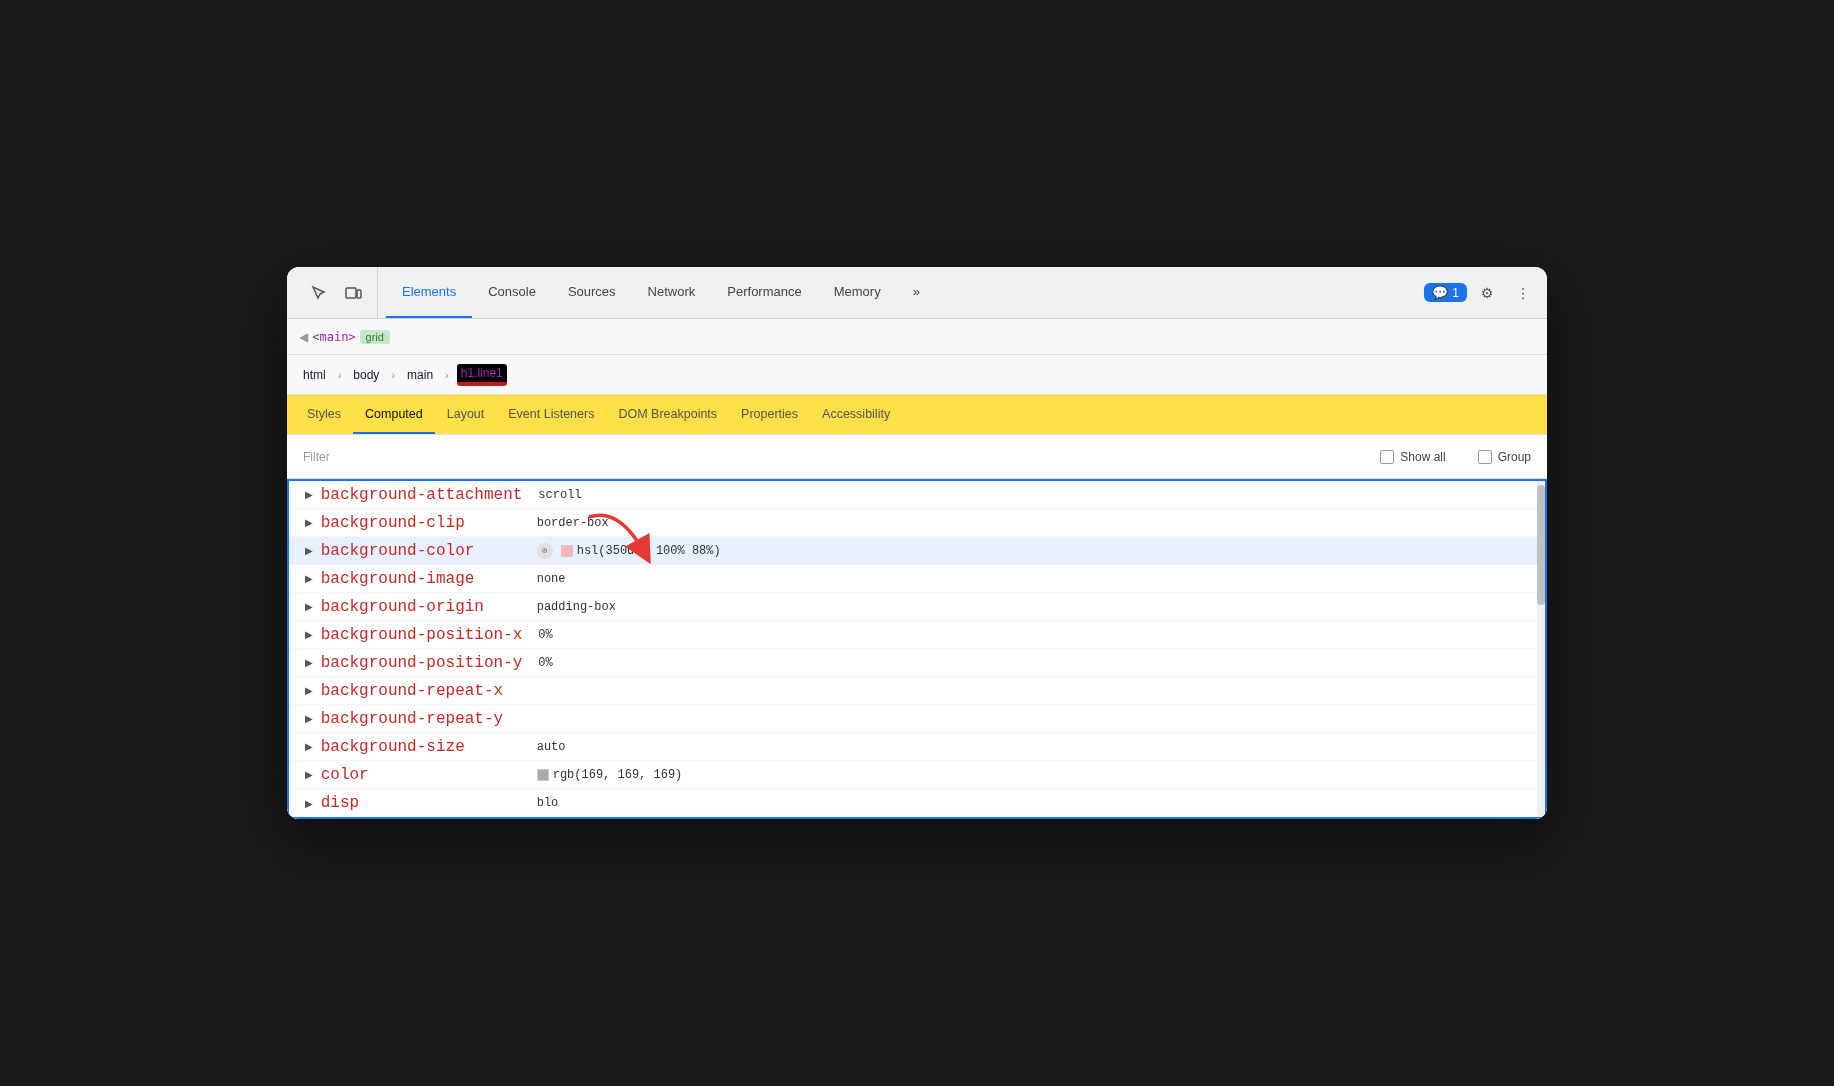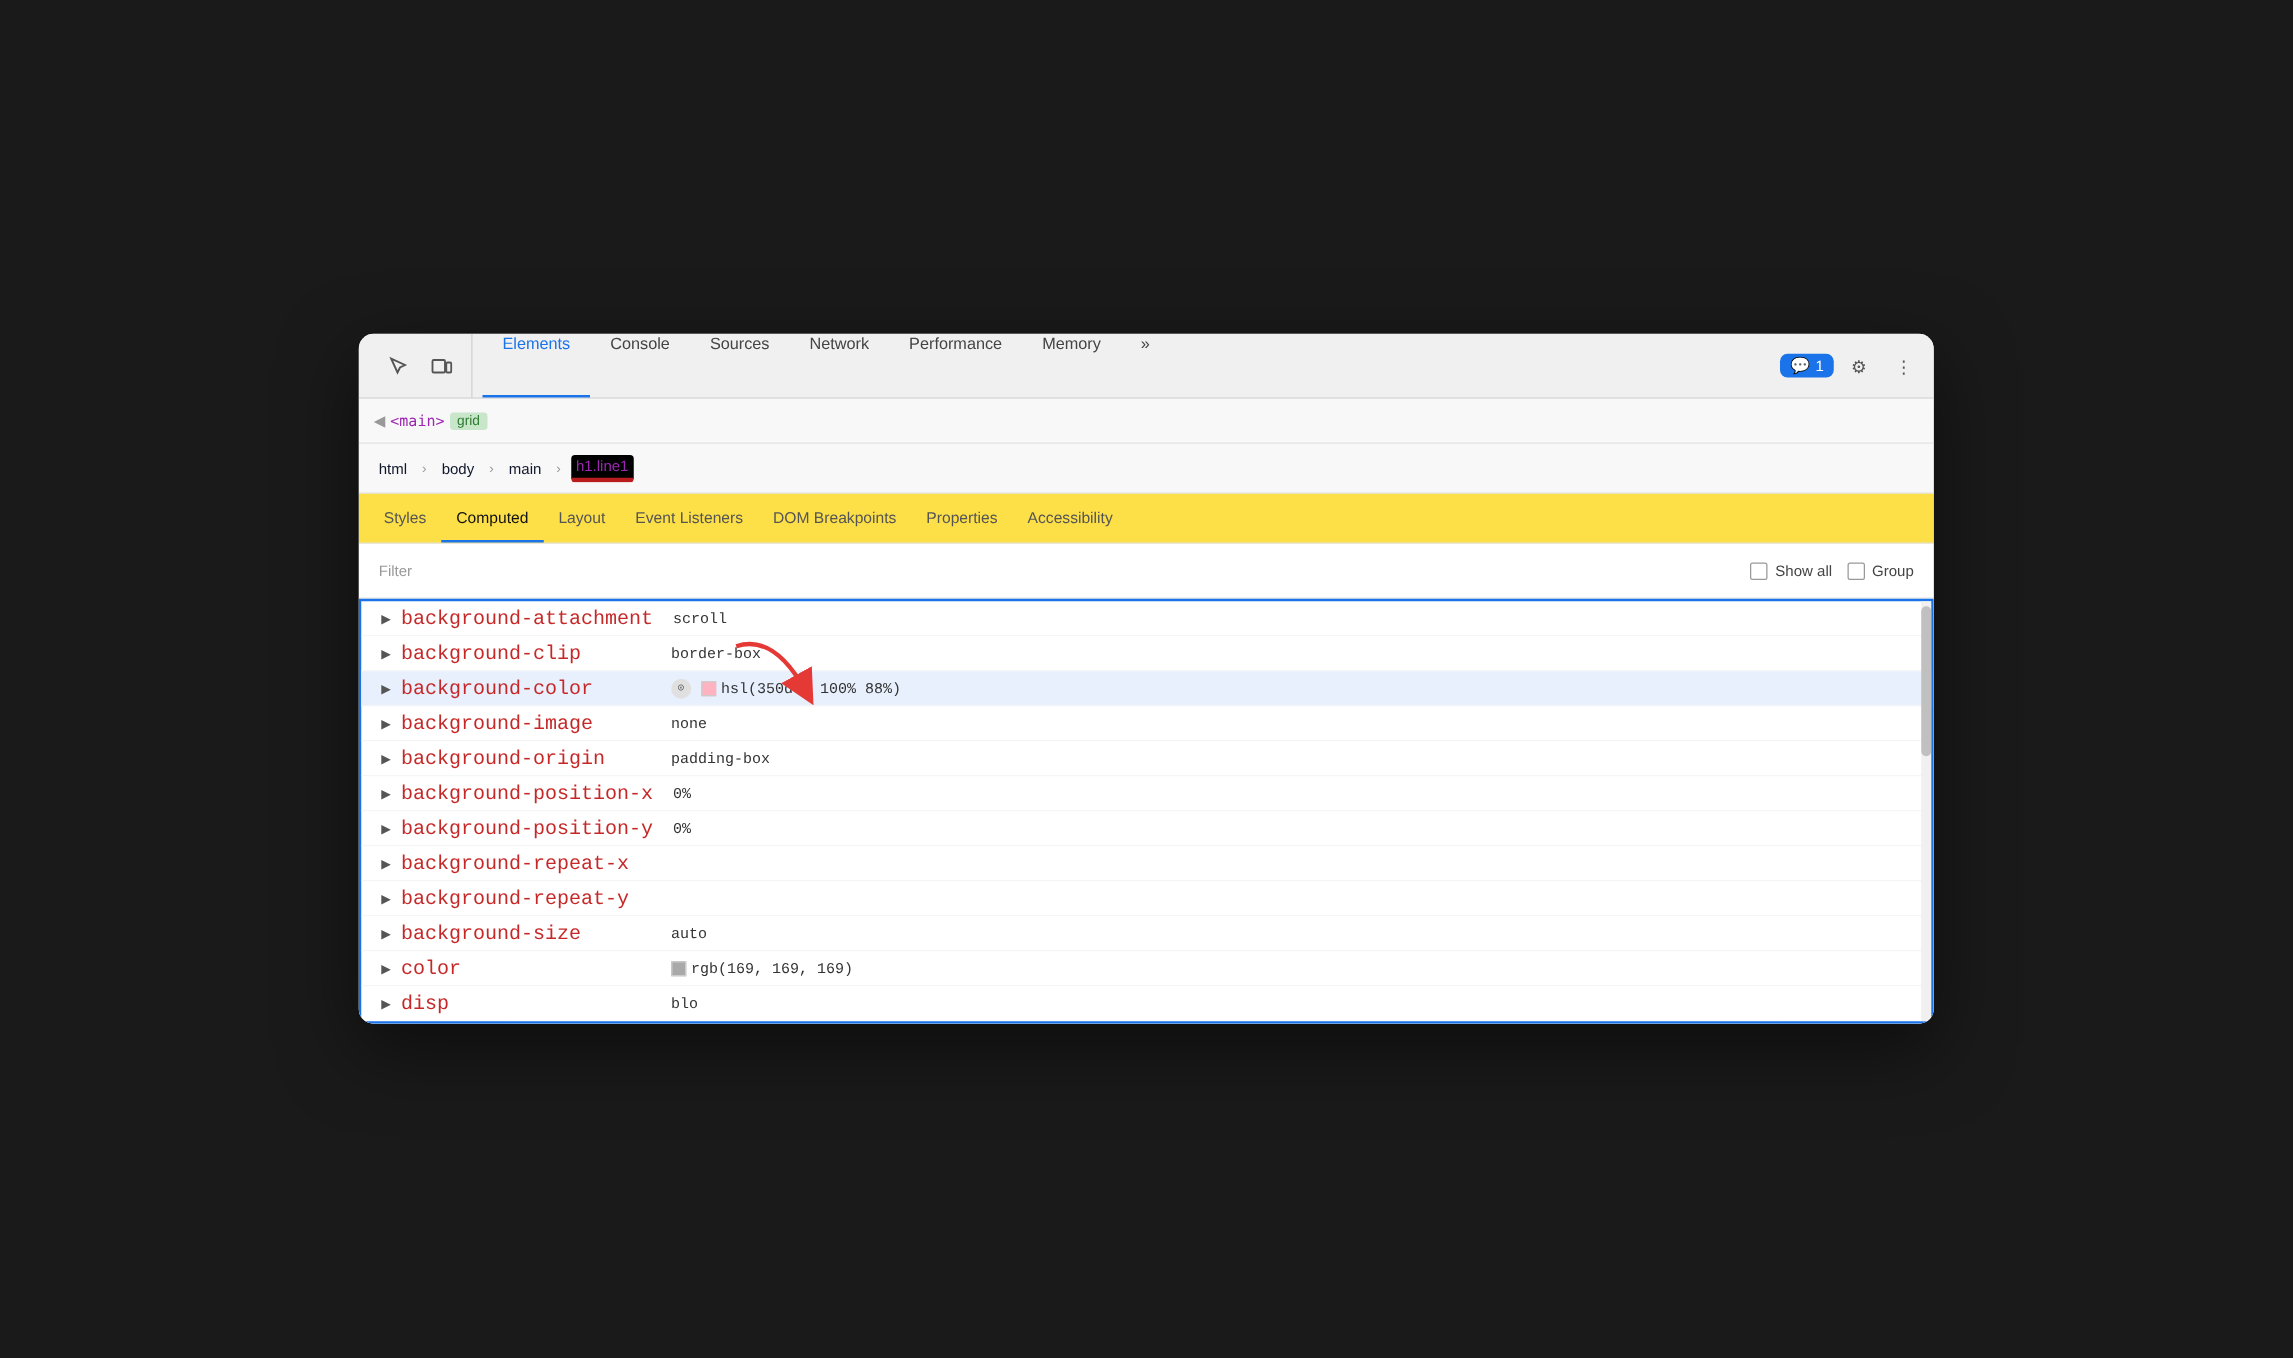--- a/index.html
+++ b/index.html
@@ -93,21 +93,21 @@
       display: flex;
       align-items: center;
       height: 100%;
       flex: 1;
     }
 
     .tab-item {
       padding: 0 16px;
       height: 100%;
       display: flex;
-      align-items: flex-start;
+      align-items: center;
       font-size: 13px;
       color: #444;
       cursor: pointer;
       border-bottom: 2px solid transparent;
       white-space: nowrap;
     }
     .tab-item.active {
       border-bottom: 2px solid #1a73e8;
       color: #1a73e8;
       font-weight: 500;
@@ -235,21 +235,21 @@
 
     .filter-input {
       font-size: 12px;
       color: #999;
       flex: 1;
     }
 
     .filter-options {
       display: flex;
       align-items: center;
-      gap: 12px;
+      gap: 32px;
       font-size: 12px;
       color: #444;
     }
 
     .checkbox-label {
       display: flex;
       align-items: center;
       gap: 6px;
       cursor: pointer;
     }

